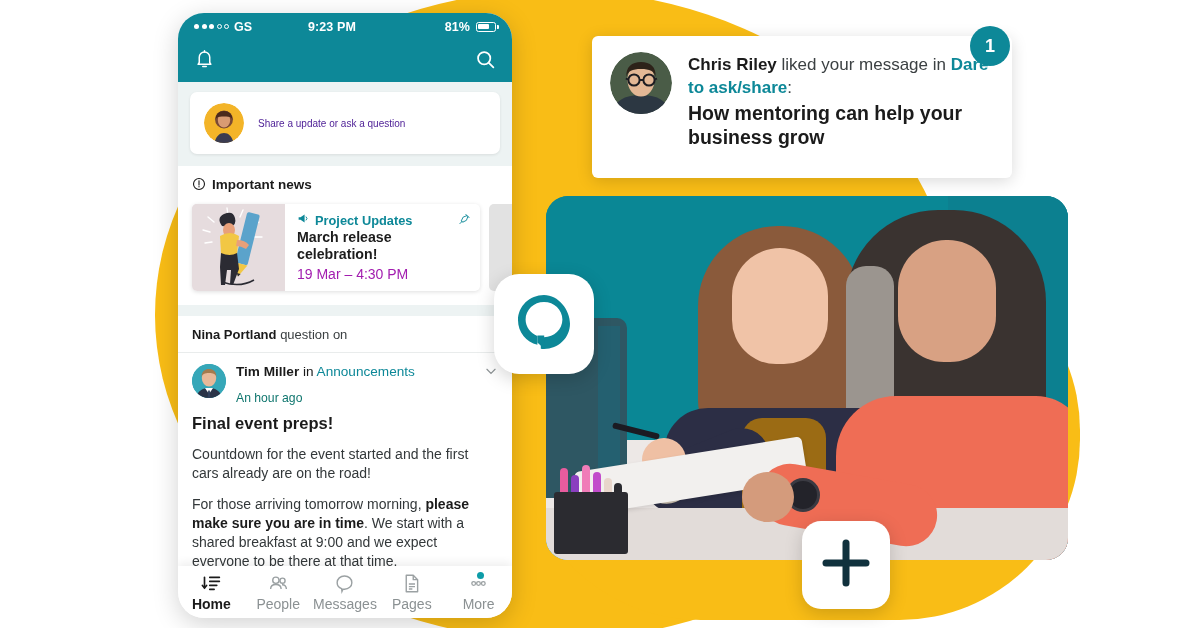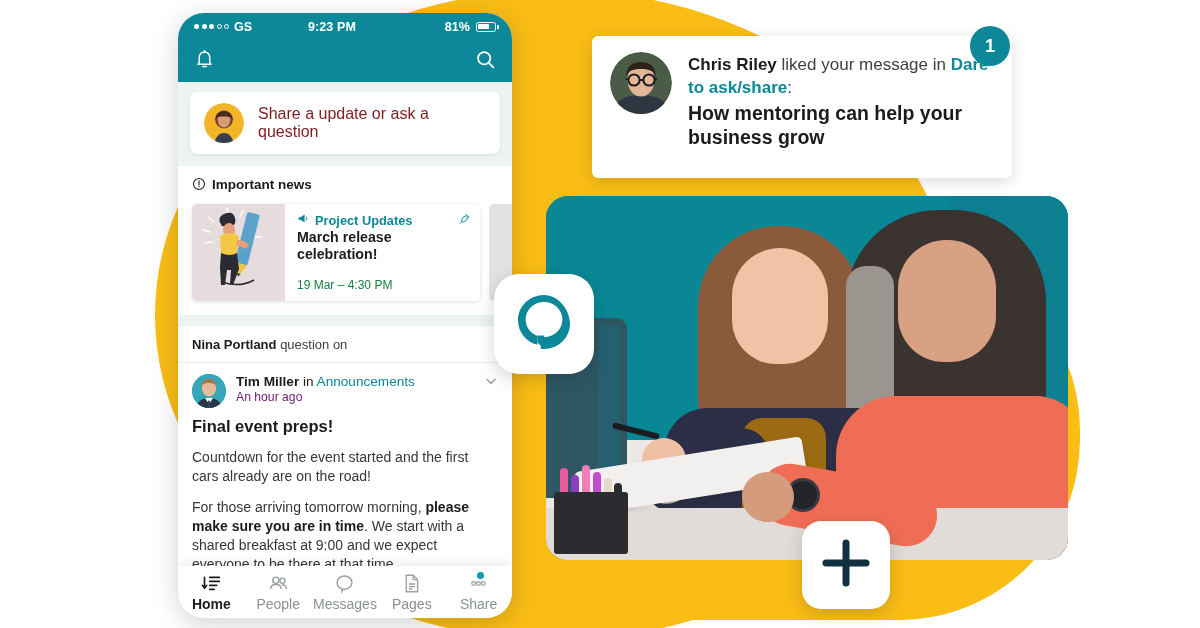--- a/index.html
+++ b/index.html
@@ -54,48 +54,48 @@
   .scrollarea{ flex:1; background:#EDF3F3; overflow:hidden; position:relative; }
 
   .composer-wrap{ padding:10px 12px 12px; background:#EDF3F3; }
   .composer{
     background:#fff; border-radius:7px; height:62px; display:flex;
     align-items:center; padding:0 14px; gap:14px;
     box-shadow:0 1px 3px rgba(0,0,0,.09);
   }
   .avatar{ border-radius:50%; flex:none; overflow:hidden; position:relative; }
   .composer .avatar{ width:40px; height:40px; }
-  .composer-ph{ color:#7f1d1d; font-size:16px; }
+  .composer-ph{ color:#4c1d95; font-size:10px; }
 
   .news-block{ background:#fff; padding:11px 0 14px; }
   .news-head{ display:flex; align-items:flex-start; gap:6px; padding:0 14px 9px; }
   .news-head-label{ font-size:13.5px; font-weight:bold; color:#1b1b1b; }
   .news-row{ display:flex; gap:9px; padding-left:14px; }
   .news-card{
     display:flex; width:288px; flex:none; border-radius:5px; overflow:hidden;
     box-shadow:0 1px 4px rgba(0,0,0,.13); background:#fff;
   }
   .news-thumb{ width:93px; flex:none; background:#E6DCDE; position:relative; }
   .news-body{ flex:1; padding:8px 10px 9px 12px; position:relative; }
   .news-chan{ display:flex; align-items:center; gap:5px; color:#0D8898; font-weight:bold; font-size:12.8px; }
   .news-title{ font-size:14.2px; font-weight:bold; color:#1c1c1c; line-height:1.22; margin-top:1px; }
-  .news-date{ font-size:12px; color:#15803d; margin-top:14px; }
+  .news-date{ font-size:14px; color:#a21caf; margin-top:2px; }
   .pin{ position:absolute; right:9px; top:8px; }
   .news-card.ghost{ width:52px; background:#E2E2E2; box-shadow:none; border-radius:5px; }
 
   .feed-card{ background:#fff; margin-top:11px; }
   .feed-top{ padding:11px 14px 10px; font-size:13px; color:#3b4042; border-bottom:1px solid #e9ecec; }
   .feed-top b{ color:#1b1b1b; }
   .post{ padding:11px 14px 0; }
   .post-head{ display:flex; align-items:flex-start; gap:10px; }
   .post-head .avatar{ width:34px; height:34px; background:#2FA3B5; }
   .post-meta{ flex:1; }
   .post-author{ font-size:13.6px; color:#1b1b1b; }
   .post-author .chan{ color:#0D8898; }
-  .post-time{ font-size:12.2px; color:#701a75; margin-top:1px; }
+  .post-time{ font-size:12.2px; color:#0f766e; margin-top:12px; }
   .chev{ color:#8e9496; }
   .post-title{ font-size:16.5px; font-weight:bold; color:#1b1b1b; margin:9px 0 7px; }
   .post-p{ font-size:14px; line-height:1.36; color:#33383a; margin-bottom:9px;margin-top:12px; }
   .post-p b{ color:#1b1b1b; }
 
   .tabbar{
     height:52px; background:#fff; display:flex; align-items:center;
     border-top:0; box-shadow:0 -3px 9px rgba(0,0,0,.07); z-index:4;
   }
   .tab{ flex:1; display:flex; flex-direction:column; align-items:center; gap:2px; position:relative; }
@@ -372,21 +372,21 @@
         </svg>
         <span class="tab-label">Pages</span>
       </div>
       <div class="tab">
         <svg width="23" height="21" viewBox="0 0 24 24" fill="none" stroke="#9ba1a3" stroke-width="1.5">
           <circle cx="6.5" cy="12" r="2.1"></circle>
             <circle cx="12" cy="12" r="2.1"></circle>
             <circle cx="17.5" cy="12" r="2.1"></circle>
         </svg>
         <span class="tab-badge"></span>
-        <span class="tab-label">Share</span>
+        <span class="tab-label">More</span>
       </div>
     </div>
   </div>
 
   <div class="photo">
     <div class="ph-wall"></div>
     <div class="ph-wall-r"></div>
     <div class="ph-chair"></div>
     <div class="ph-desk"></div>
     <div class="ph-monitor"></div>

